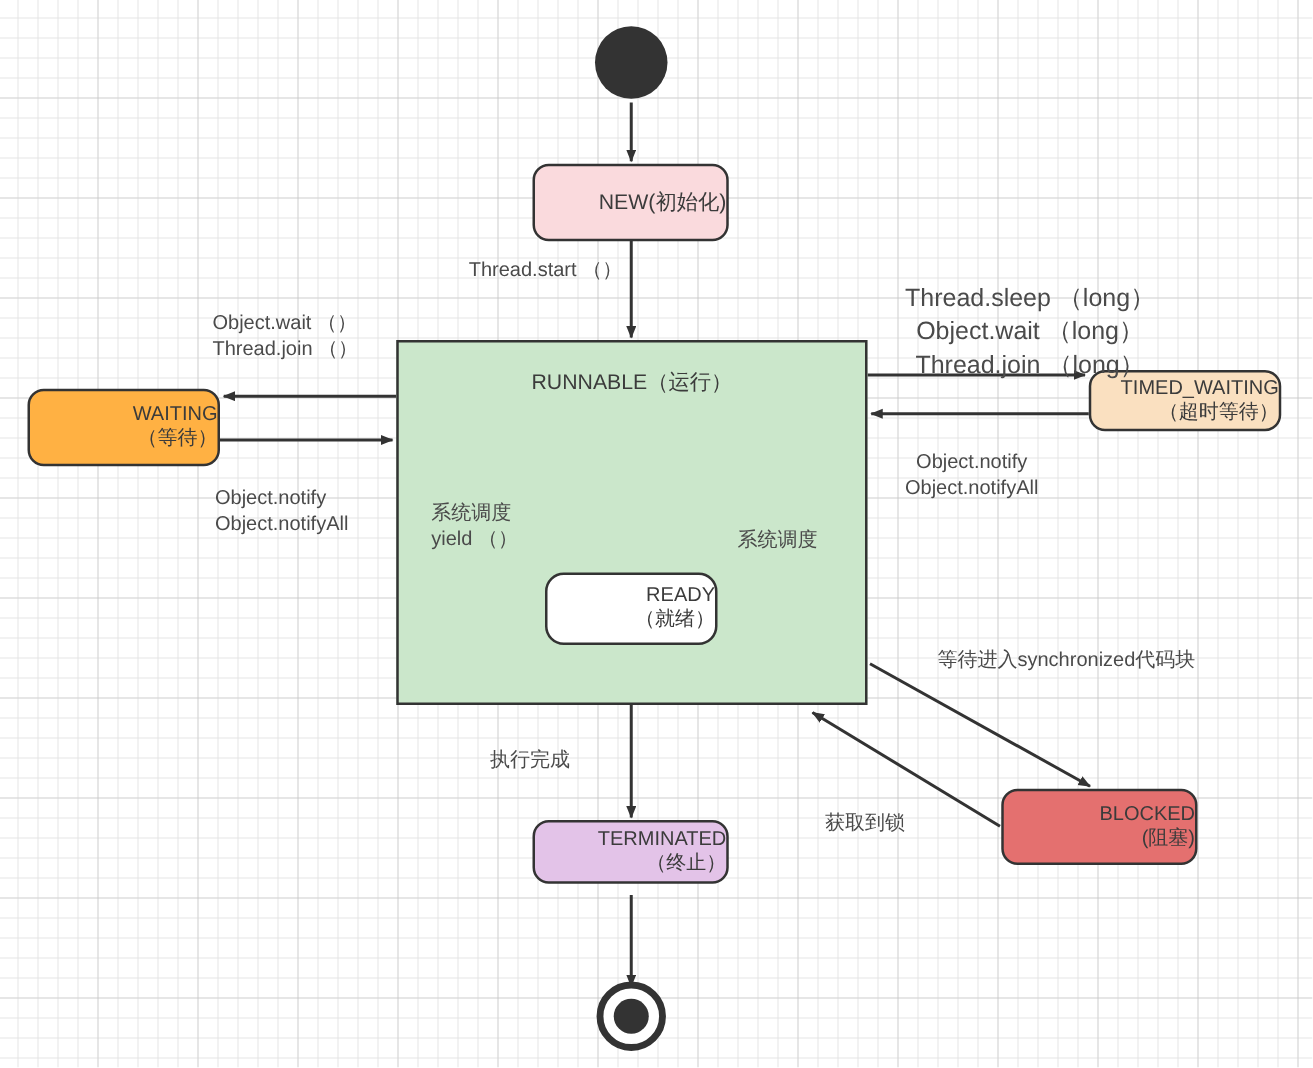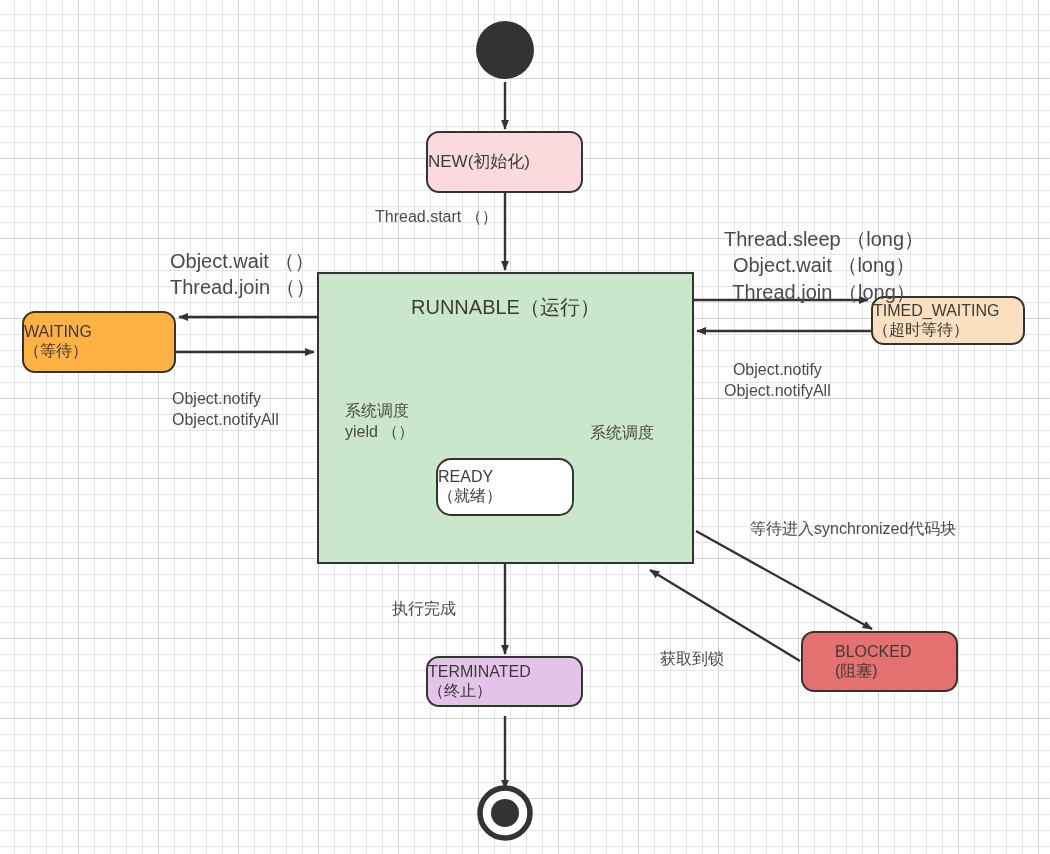--- a/index.html
+++ b/index.html
@@ -32,21 +32,21 @@
     position: absolute;
     left: 0; top: 0;
     width: 1050px;
     height: 854px;
   }
   .node {
     position: absolute;
     box-sizing: border-box;
     display: flex;
     flex-direction: column;
-    align-items: flex-start;
+    align-items: flex-end;
     justify-content: center;
     border: 2.4px solid #333333;
     color: #3b3b3b;
     line-height: 1.18;
     text-align: center;
     white-space: nowrap;
   }
   .node .ln1 { display: block; }
   .node .ln2 { display: block; }
   .rounded { border-radius: 13px; }
@@ -109,21 +109,21 @@
     <circle cx="505" cy="813" r="25" fill="#ffffff" stroke="#333333" stroke-width="5.5"></circle>
     <circle cx="505" cy="813" r="14" fill="#333333"></circle>
   </svg>
 
   <div class="node rounded" style="left:426px; top:131px; width:157px; height:62px; background:#FADADD; font-size:17px;">
     <span class="ln1">NEW(初始化)</span>
   </div>
 
   <div class="node" style="left:317px; top:272px; width:377px; height:292px; background:#CBE7CB; border-radius:0; justify-content:flex-start;">
   </div>
-  <div class="container-title" style="left:317px; top:294px; width:377px; text-align:center; font-size:20px;">RUNNABLE（运行）</div>
+  <div class="container-title" style="left:317px; top:294px; width:377px; text-align:center; font-size:17px;">RUNNABLE（运行）</div>
 
 
   <div class="node inner-node" style="left:436px; top:458px; width:138px; height:58px; font-size:16px;">
     <span class="ln1">READY</span>
     <span class="ln2">（就绪）</span>
   </div>
 
   <div class="node rounded" style="left:22px; top:311px; width:154px; height:62px; background:#FFB143; font-size:16px;">
     <span class="ln1">WAITING</span>
     <span class="ln2">（等待）</span>
@@ -141,21 +141,21 @@
 
   <div class="node rounded" style="left:426px; top:656px; width:157px; height:51px; background:#E3C3E8; font-size:16px;">
     <span class="ln1">TERMINATED</span>
     <span class="ln2">（终止）</span>
   </div>
 
   <div class="label" style="left:363px; top:206px; font-size:16px; text-align:left;margin-left:12px;">
     <span class="ln">Thread.start （）</span>
   </div>
 
-  <div class="label" style="left:170px; top:248px; font-size:20px; text-align:left;">
+  <div class="label" style="left:170px; top:248px; font-size:16px; text-align:left;">
     <span class="ln">Object.wait （）</span>
     <span class="ln">Thread.join （）</span>
   </div>
 
   <div class="label" style="left:172px; top:388px; font-size:16px; text-align:left;">
     <span class="ln">Object.notify</span>
     <span class="ln">Object.notifyAll</span>
   </div>
 
   <div class="label" style="left:724px; top:226px; font-size:20px; text-align:center;">

